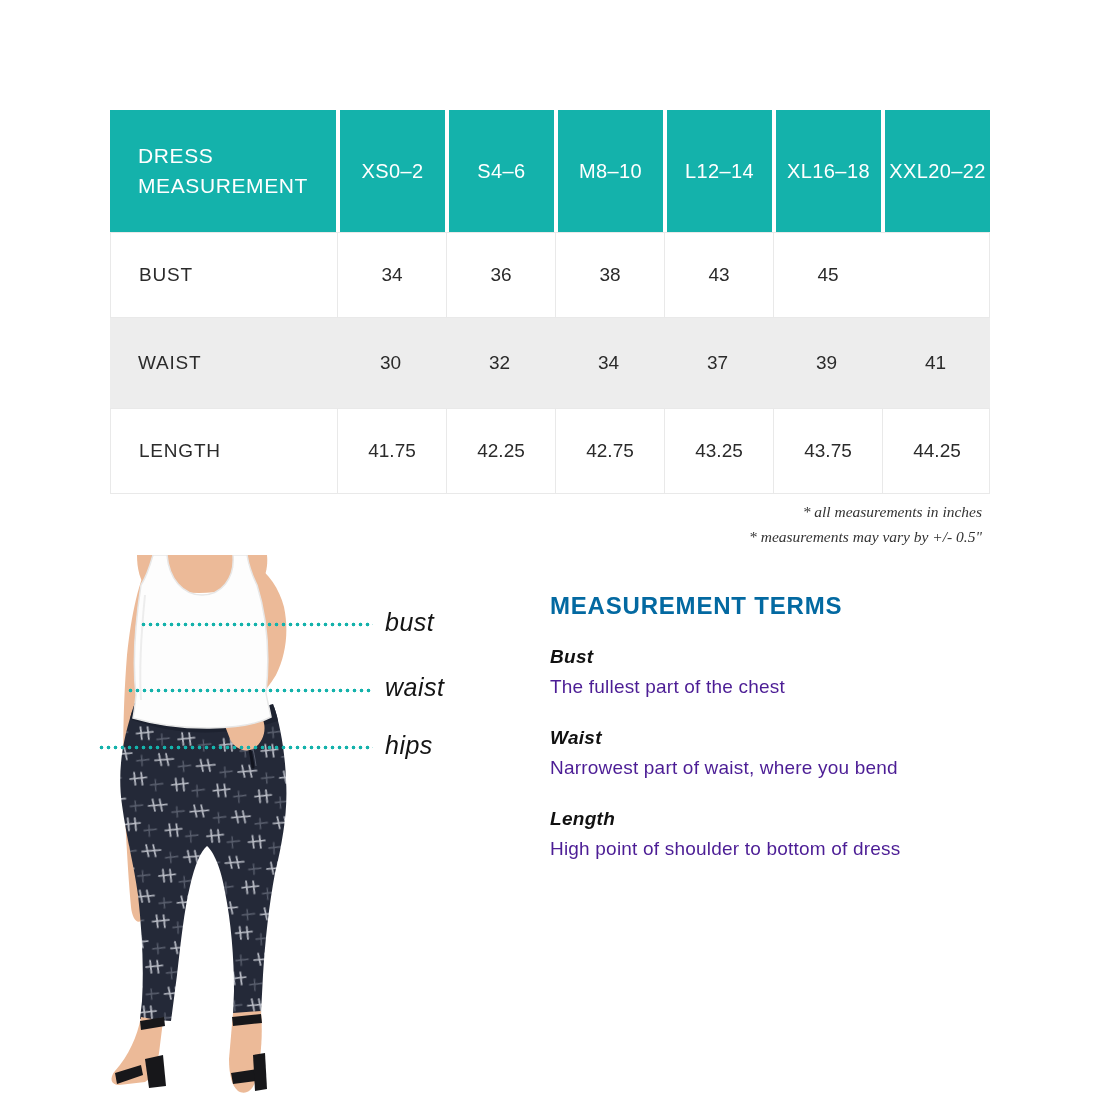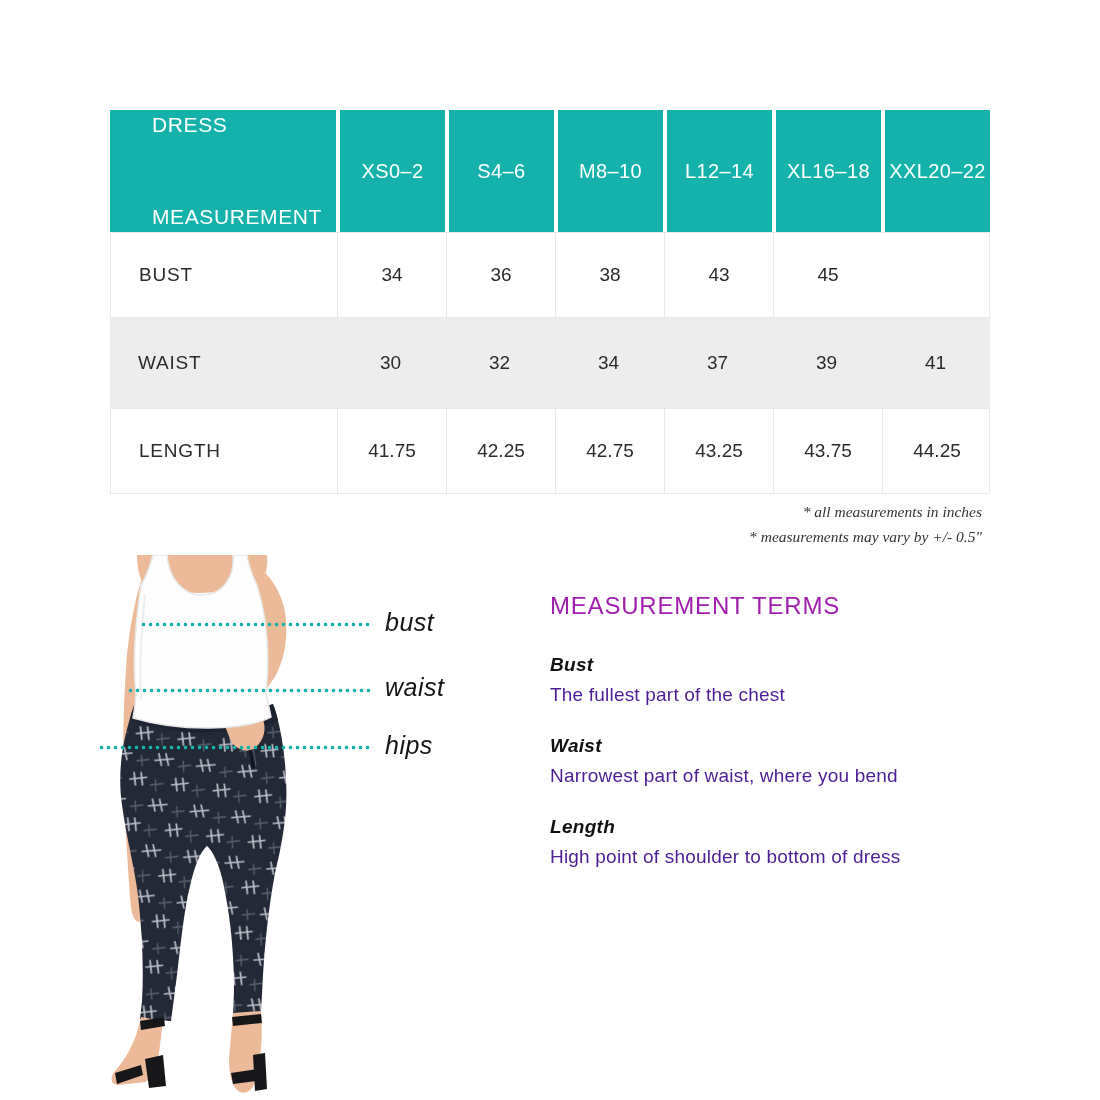--- a/index.html
+++ b/index.html
@@ -9,22 +9,22 @@
     font-family:"Liberation Sans", sans-serif; color:#2b2b2b;
   }
 
   
   .size-table { position:absolute; left:110px; top:110px; width:880px; }
   .t-head, .t-row { display:grid; grid-template-columns:226px repeat(6,109px); }
   .th {
     background:#14b2ab; color:#ffffff; height:122px;
   }
   .th.corner {
-    display:flex; flex-direction:column; justify-content:space-between;
-    padding-left:42px; font-size:21px; line-height:30px; letter-spacing:0.6px;
+    display:flex; flex-direction:column; justify-content:center;
+    padding-left:28px; font-size:21px; line-height:30px; letter-spacing:0.6px;
   }
   .th.size {
     border-left:4px solid #ffffff;
     display:flex; flex-direction:row; align-items:center; justify-content:center;
     font-size:20px; line-height:29px; letter-spacing:0.4px;
   }
   .t-row { height:86px; }
   .t-row.bordered { border:1px solid #e9e9e9; }
   .t-row.bordered .td + .td { border-left:1px solid #e9e9e9; }
   .t-row.alt { background:#ededed; height:90px; border:none; }
@@ -58,22 +58,22 @@
     position:absolute; left:385px; font-style:italic; font-size:25px;
     font-weight:500; color:#141414; letter-spacing:0.5px;
   }
   .lbl-bust  { top:608px; }
   .lbl-waist { top:673px; }
   .lbl-hips  { top:731px;text-align:center; }
 
   
   .terms { position:absolute; left:550px; top:592px; width:460px; }
   .terms h2 {
-    color:#a21caf; font-size:24px; font-weight:400; letter-spacing:0.8px;
-    margin-bottom:34px;
+    color:#0369a1; font-size:24px; font-weight:700; letter-spacing:0.8px;
+    margin-bottom:26px;
   }
   .term-item { margin-bottom:29px; }
   .term-name {
     font-size:19px; font-weight:bold; font-style:italic; color:#111;
     margin-bottom:8px; letter-spacing:0.3px;
   }
   .term-def { font-size:19px; color:#4c1d95; letter-spacing:0.2px; }
 </style>
 </head>
 <body>

